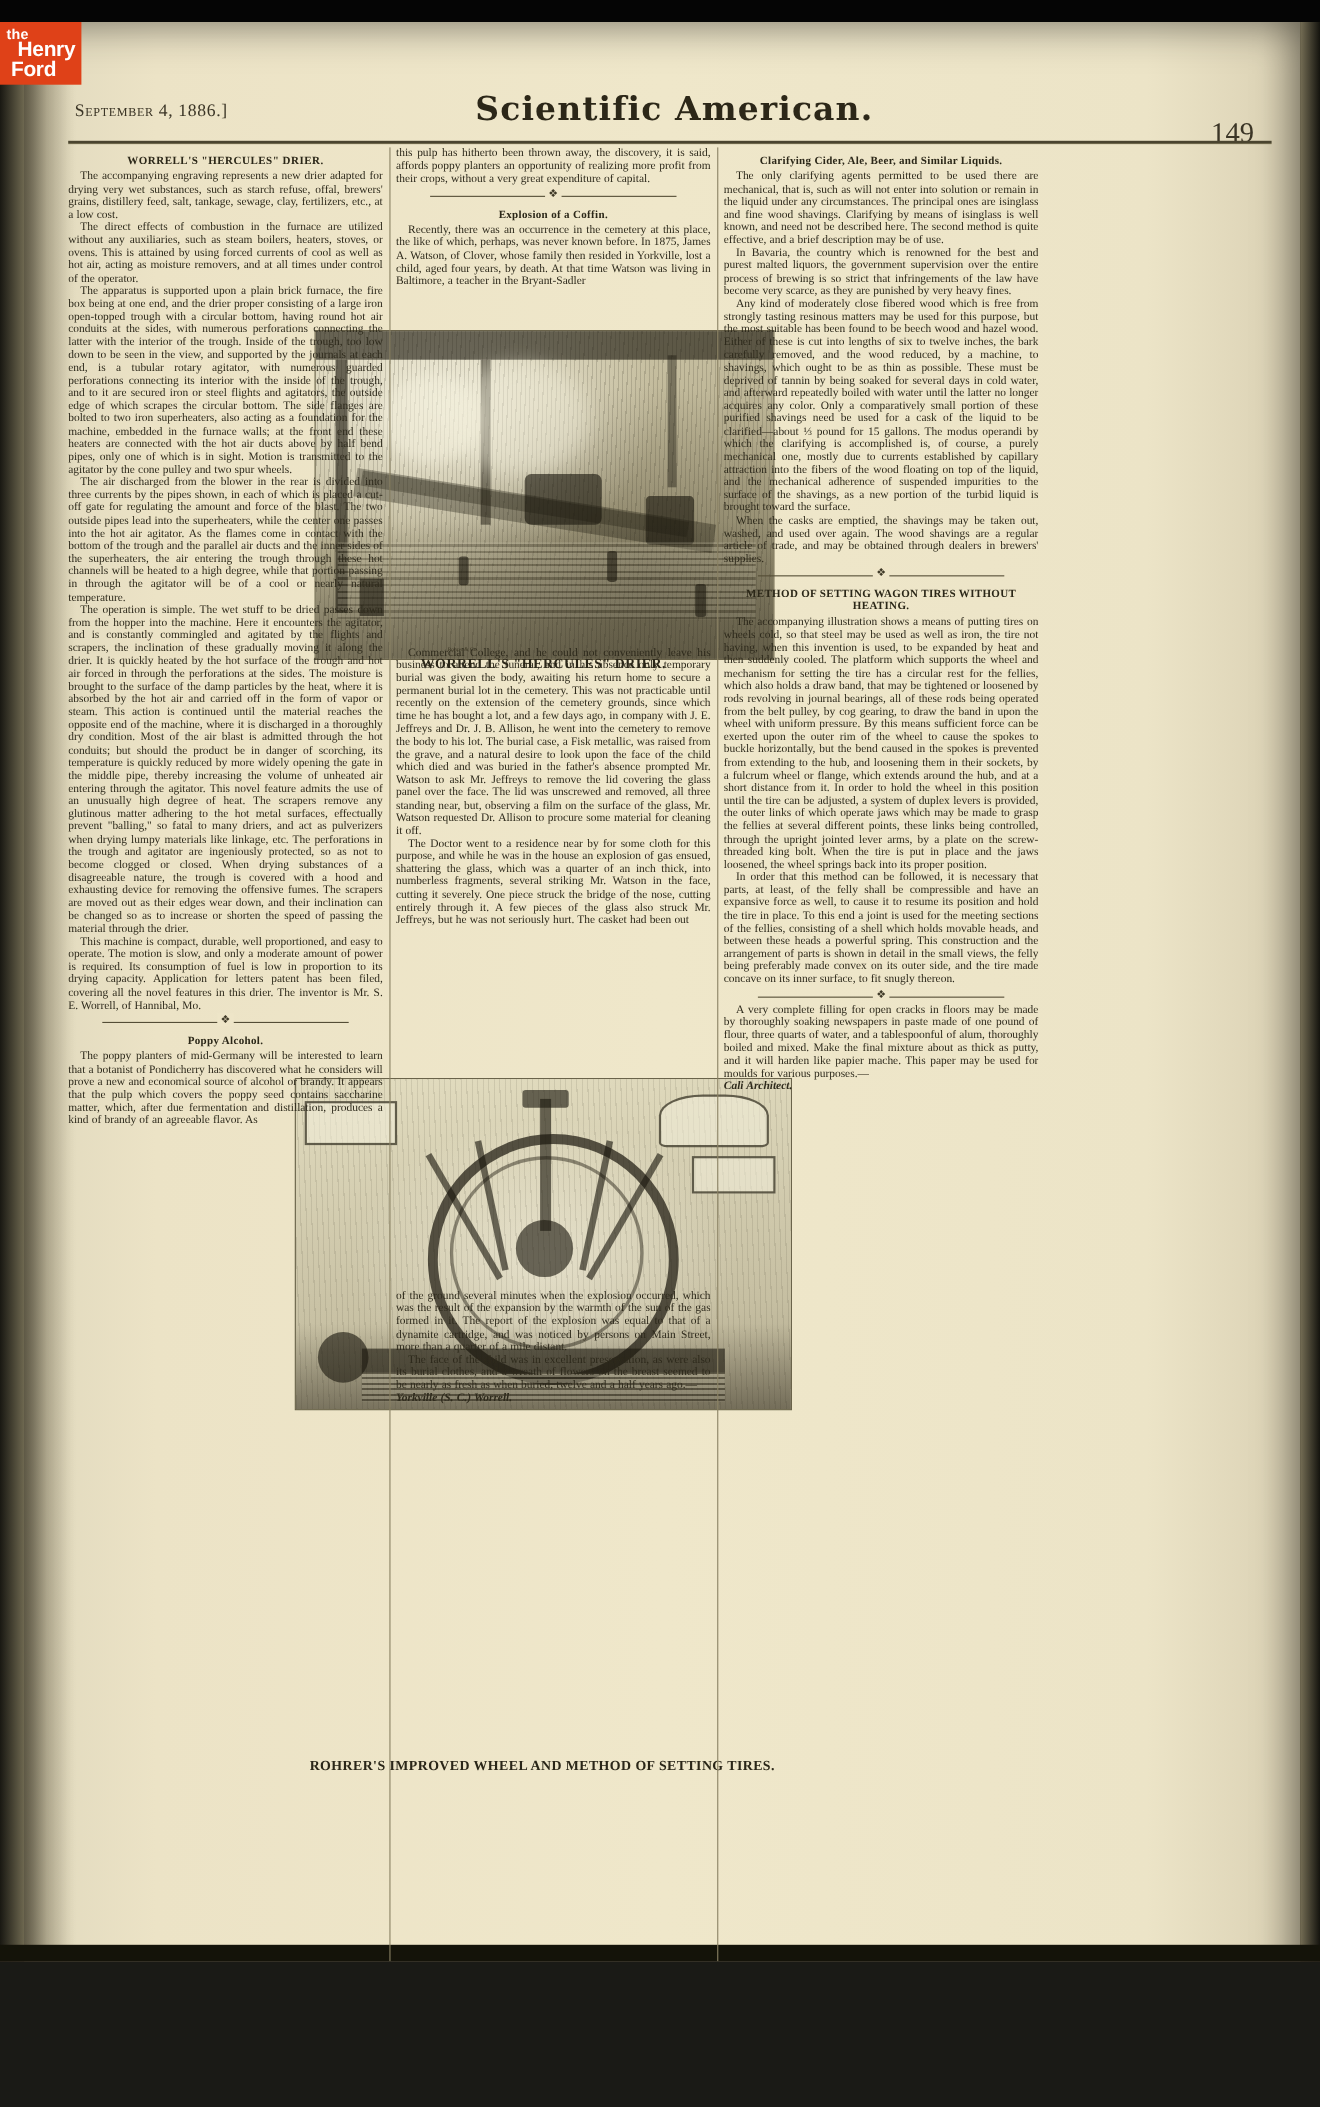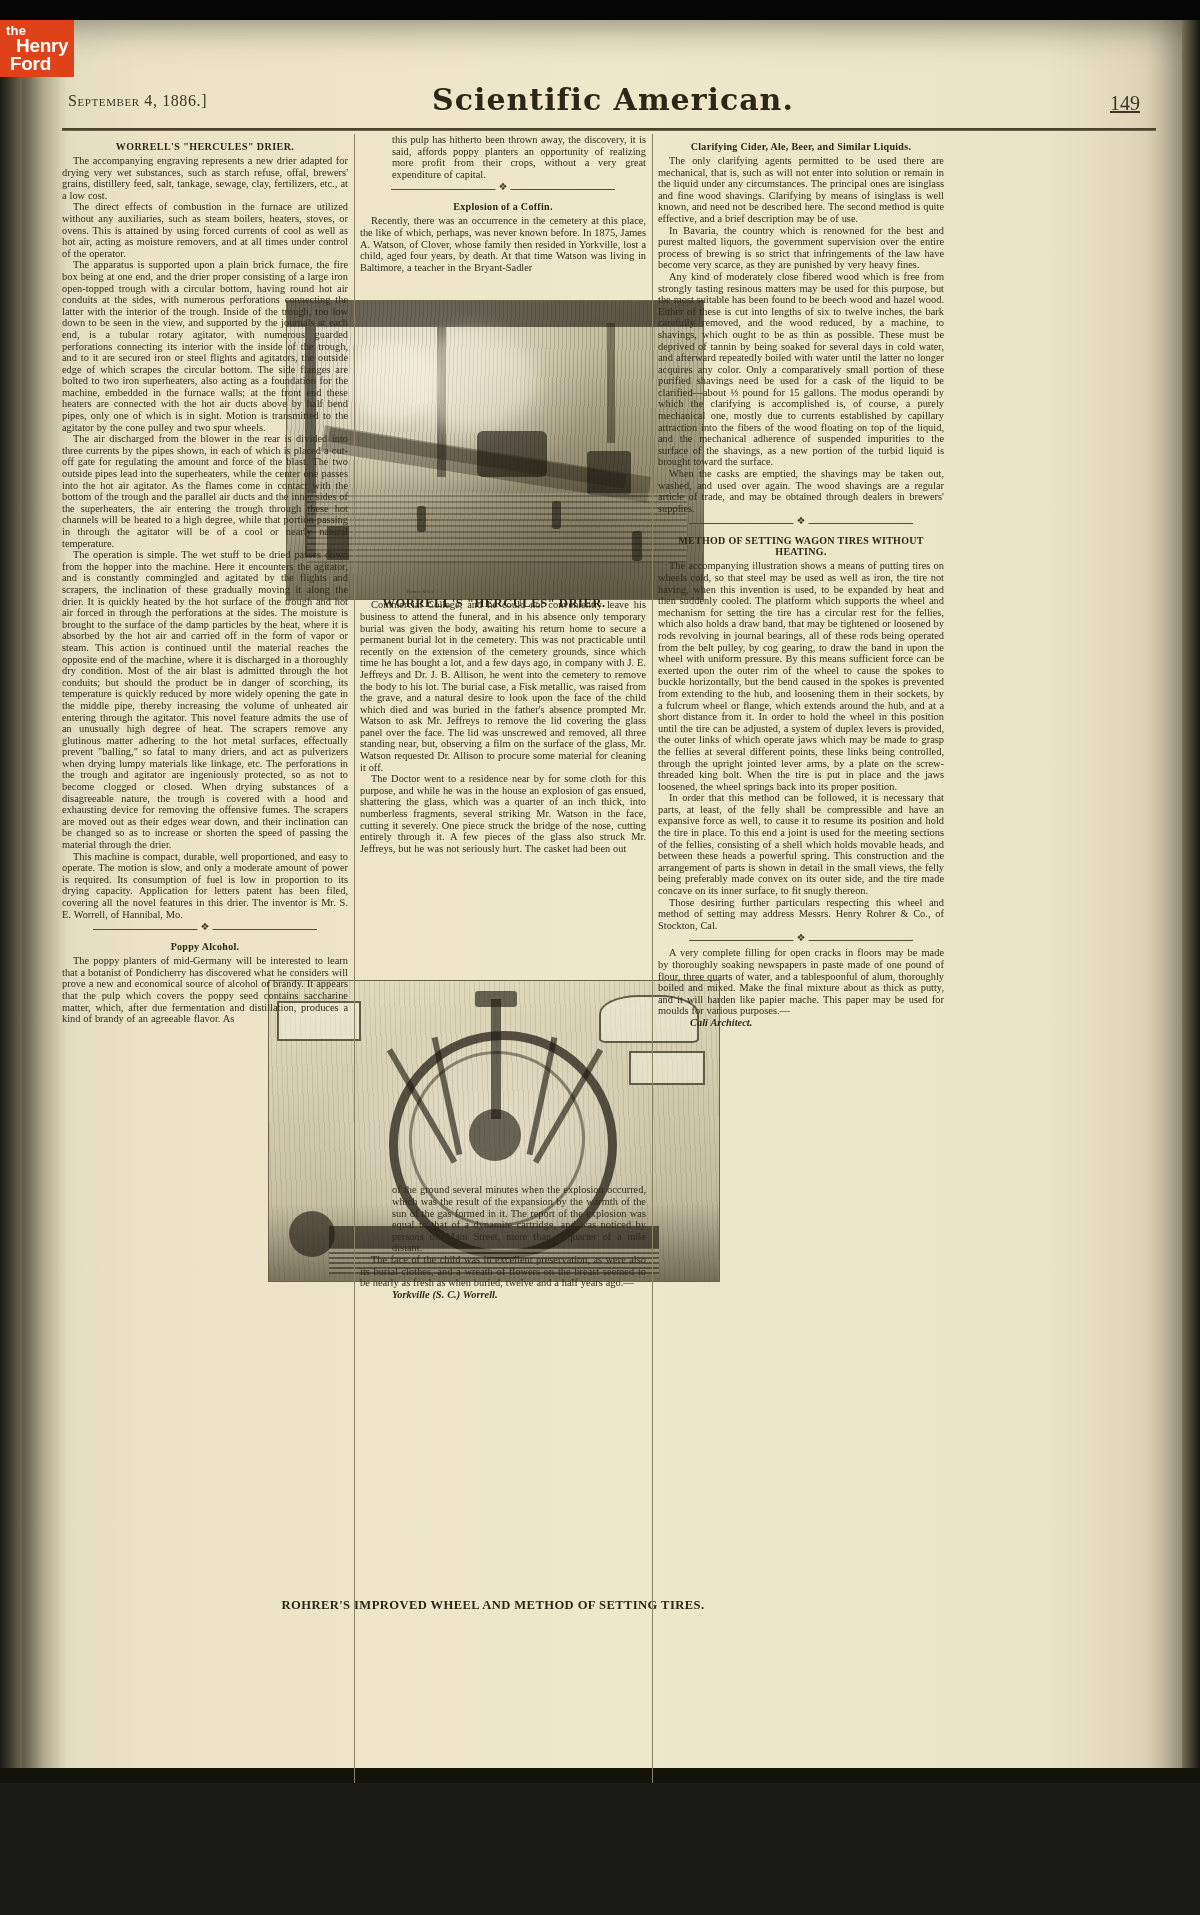--- a/index.html
+++ b/index.html
@@ -34,40 +34,40 @@
   .hf-ford{font-family:"Liberation Sans",sans-serif;font-weight:700;font-size:19px;
      position:absolute;left:10px;top:34px;letter-spacing:-.3px;}
 
   
   .masthead{position:absolute;left:68px;top:78px;width:1090px;height:48px;}
   .issue-date{position:absolute;left:0px;top:14px;font-size:16px;color:#3b3526;
      font-variant:small-caps;letter-spacing:.6px;font-family:"Liberation Serif",serif;}
   .paper-title{position:absolute;left:0;right:0;top:4px;text-align:center;
      font-family:"DejaVu Serif",serif;font-weight:700;font-size:30px;color:#2c2718;
      letter-spacing:1px;}
-  .pageno{position:absolute;right:18px;top:14px;font-size:20px;color:#3b3526;
-     font-family:"Liberation Serif",serif;text-decoration:underline;}
+  .pageno{position:absolute;right:18px;top:28px;font-size:26px;color:#3b3526;
+     font-family:"Liberation Serif",serif;}
 
   .rule-top{position:absolute;left:62px;top:128px;width:1094px;height:0;
       border-top:2px solid #4a442f;border-bottom:1px solid #6d664a;}
 
   
   .cols{position:absolute;left:58px;top:134px;width:1098px;height:1730px;}
   .col{position:absolute;top:0;width:286px;height:1730px;overflow:hidden;}
   .col1{left:4px;}
   .col2{left:302px;}
   .col3{left:600px;}
   .colrule{position:absolute;top:0;width:0;height:1730px;border-left:1px solid #8a8264;}
   .r1{left:296px;} .r2{left:594px;}
 
   p{margin:0 0 0 0;text-align:justify;text-indent:11px;
      font-size:10.4px;line-height:11.6px;color:#2e2a1c;
      font-family:"Liberation Serif",serif;
      -webkit-font-smoothing:none;word-spacing:.3px;}
-  p.noind{text-indent:0;margin-left:32px;}
+  p.noind{text-indent:0;}
   h3.sec{margin:7px 0 3px 0;text-align:center;font-size:10px;font-weight:700;
      letter-spacing:.45px;color:#2b2718;font-family:"Liberation Serif",serif;
      text-transform:none;}
   h3.secsm{margin:7px 0 3px 0;text-align:center;font-size:10px;font-weight:700;
      letter-spacing:.3px;color:#2b2718;}
   .divider{height:9px;margin:5px auto 2px auto;width:78%;position:relative;}
   .divider:before{content:"";position:absolute;left:0;right:0;top:4px;height:1px;background:#544d36;}
   .divider:after{content:"\2756";position:absolute;left:50%;top:-4px;transform:translateX(-50%);
      color:#3f3927;font-size:10px;background:#eee5c8;padding:0 3px;}
 
@@ -205,19 +205,18 @@
     <div class="col col3">
       <h3 class="secsm">Clarifying Cider, Ale, Beer, and Similar Liquids.</h3>
       <p>The only clarifying agents permitted to be used there are mechanical, that is, such as will not enter into solution or remain in the liquid under any circumstances. The principal ones are isinglass and fine wood shavings. Clarifying by means of isinglass is well known, and need not be described here. The second method is quite effective, and a brief description may be of use.</p>
       <p>In Bavaria, the country which is renowned for the best and purest malted liquors, the government supervision over the entire process of brewing is so strict that infringements of the law have become very scarce, as they are punished by very heavy fines.</p>
       <p>Any kind of moderately close fibered wood which is free from strongly tasting resinous matters may be used for this purpose, but the most suitable has been found to be beech wood and hazel wood. Either of these is cut into lengths of six to twelve inches, the bark carefully removed, and the wood reduced, by a machine, to shavings, which ought to be as thin as possible. These must be deprived of tannin by being soaked for several days in cold water, and afterward repeatedly boiled with water until the latter no longer acquires any color. Only a comparatively small portion of these purified shavings need be used for a cask of the liquid to be clarified—about ⅓ pound for 15 gallons. The modus operandi by which the clarifying is accomplished is, of course, a purely mechanical one, mostly due to currents established by capillary attraction into the fibers of the wood floating on top of the liquid, and the mechanical adherence of suspended impurities to the surface of the shavings, as a new portion of the turbid liquid is brought toward the surface.</p>
       <p>When the casks are emptied, the shavings may be taken out, washed, and used over again. The wood shavings are a regular article of trade, and may be obtained through dealers in brewers' supplies.</p>
       <div class="divider"></div>
       <h3 class="secsm">METHOD OF SETTING WAGON TIRES WITHOUT HEATING.</h3>
       <p>The accompanying illustration shows a means of putting tires on wheels cold, so that steel may be used as well as iron, the tire not having, when this invention is used, to be expanded by heat and then suddenly cooled. The platform which supports the wheel and mechanism for setting the tire has a circular rest for the fellies, which also holds a draw band, that may be tightened or loosened by rods revolving in journal bearings, all of these rods being operated from the belt pulley, by cog gearing, to draw the band in upon the wheel with uniform pressure. By this means sufficient force can be exerted upon the outer rim of the wheel to cause the spokes to buckle horizontally, but the bend caused in the spokes is prevented from extending to the hub, and loosening them in their sockets, by a fulcrum wheel or flange, which extends around the hub, and at a short distance from it. In order to hold the wheel in this position until the tire can be adjusted, a system of duplex levers is provided, the outer links of which operate jaws which may be made to grasp the fellies at several different points, these links being controlled, through the upright jointed lever arms, by a plate on the screw-threaded king bolt. When the tire is put in place and the jaws loosened, the wheel springs back into its proper position.</p>
       <p>In order that this method can be followed, it is necessary that parts, at least, of the felly shall be compressible and have an expansive force as well, to cause it to resume its position and hold the tire in place. To this end a joint is used for the meeting sections of the fellies, consisting of a shell which holds movable heads, and between these heads a powerful spring. This construction and the arrangement of parts is shown in detail in the small views, the felly being preferably made convex on its outer side, and the tire made concave on its inner surface, to fit snugly thereon.</p>
-      <p>Those desiring further particulars respecting this wheel and method of setting may address Messrs. Henry Rohrer &amp; Co., of Stockton, Cal.</p>
       <div class="divider"></div>
       <p>A very complete filling for open cracks in floors may be made by thoroughly soaking newspapers in paste made of one pound of flour, three quarts of water, and a tablespoonful of alum, thoroughly boiled and mixed. Make the final mixture about as thick as putty, and it will harden like papier mache. This paper may be used for moulds for various purposes.—</p>
       <p class="noind" style="font-style:italic;font-weight:700;">Cali Architect.</p>
     </div>
   </div>
 </div>
 
 </body></html>

